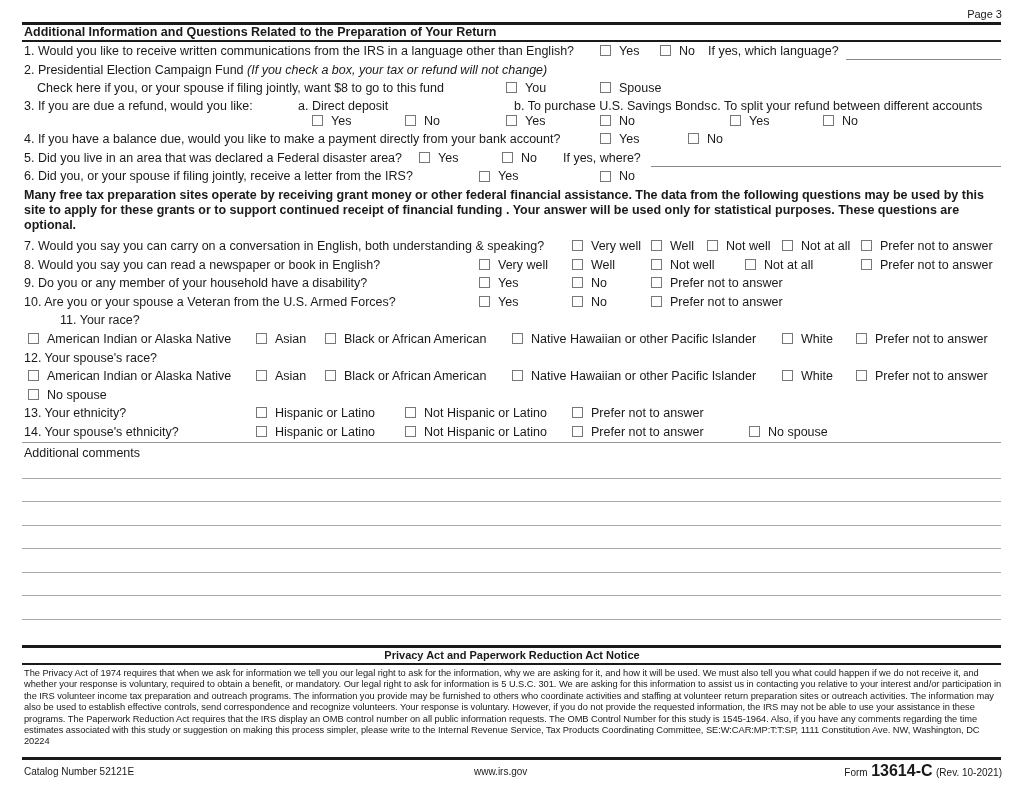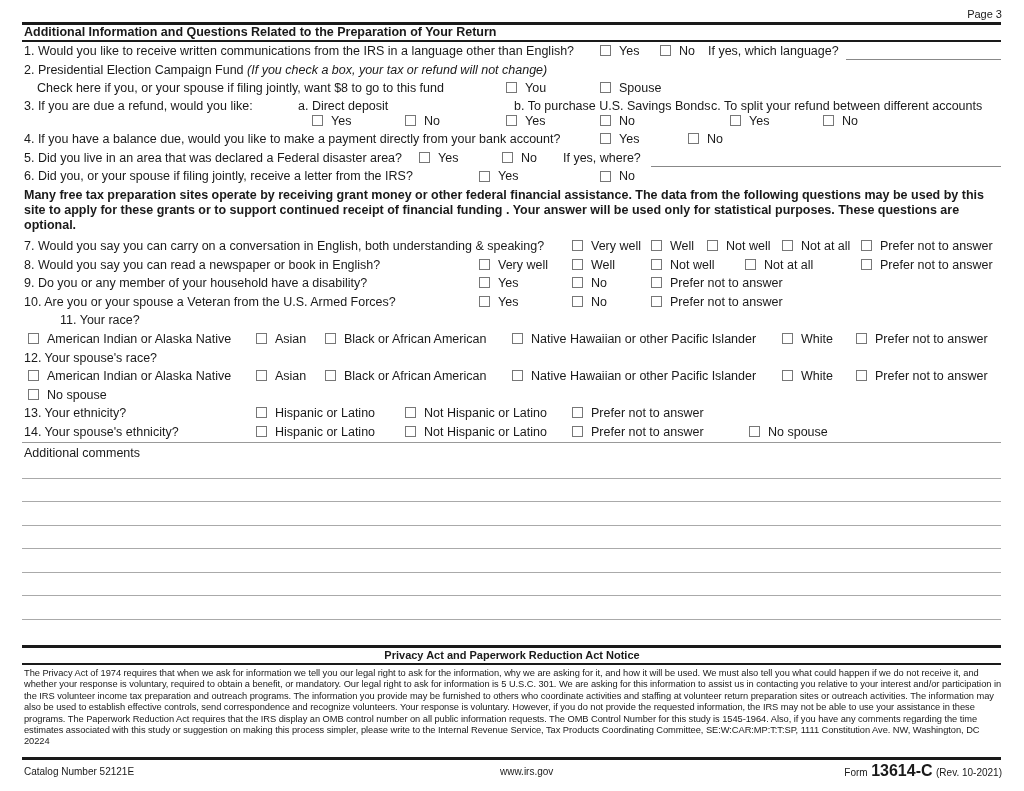--- a/index.html
+++ b/index.html
@@ -183,18 +183,18 @@
 <div class="cline" style="top:595px;"></div>
 <div class="cline" style="top:619px;"></div>
 
 <div class="rule" style="top:645px;height:3px;"></div>
 <div class="abs privtitle">Privacy Act and Paperwork Reduction Act Notice</div>
 <div class="rule" style="top:663px;height:2px;"></div>
 <div class="privtext">The Privacy Act of 1974 requires that when we ask for information we tell you our legal right to ask for the information, why we are asking for it, and how it will be used. We must also tell you what could happen if we do not receive it, and whether your response is voluntary, required to obtain a benefit, or mandatory. Our legal right to ask for information is 5 U.S.C. 301. We are asking for this information to assist us in contacting you relative to your interest and/or participation in the IRS volunteer income tax preparation and outreach programs. The information you provide may be furnished to others who coordinate activities and staffing at volunteer return preparation sites or outreach activities. The information may also be used to establish effective controls, send correspondence and recognize volunteers. Your response is voluntary. However, if you do not provide the requested information, the IRS may not be able to use your assistance in these programs. The Paperwork Reduction Act requires that the IRS display an OMB control number on all public information requests. The OMB Control Number for this study is 1545-1964. Also, if you have any comments regarding the time estimates associated with this study or suggestion on making this process simpler, please write to the Internal Revenue Service, Tax Products Coordinating Committee, SE:W:CAR:MP:T:T:SP, 1111 Constitution Ave. NW, Washington, DC 20224</div>
 
 <div class="rule" style="top:757px;height:3px;"></div>
 <div class="abs foot" style="left:24px;text-align:right;">Catalog Number 52121E</div>
-<div class="abs foot" style="left:500px;">www.irs.gov</div>
+<div class="abs foot" style="left:474px;">www.irs.gov</div>
 <div class="abs" style="right:22px;top:763px;">
   <span class="formrev">Form</span>
   <span class="formnum">13614-C</span>
   <span class="formrev">(Rev. 10-2021)</span>
 </div>
 
 </body></html>

